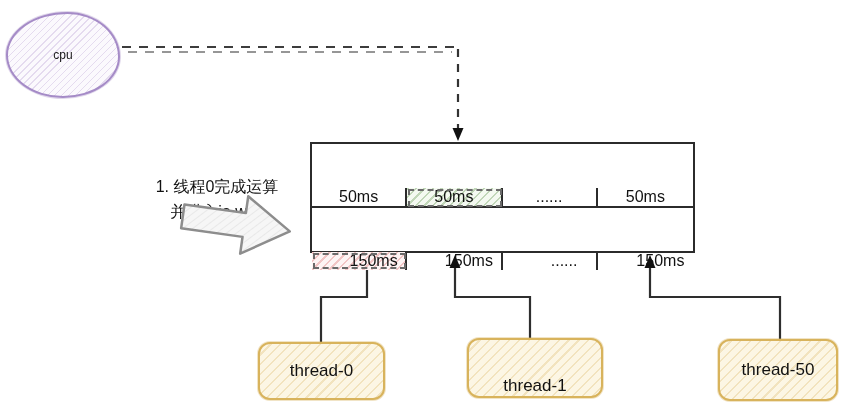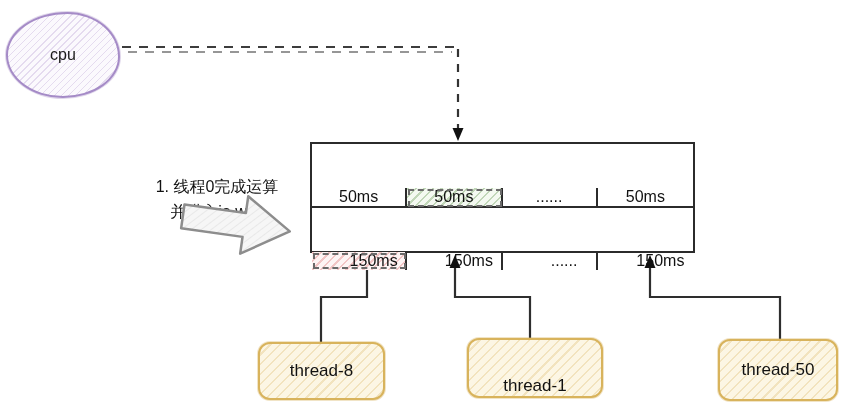--- a/index.html
+++ b/index.html
@@ -21,21 +21,21 @@
     left:6px; top:12px;
     width:110px; height:82px;
     border:2px solid #a58bc7;
     border-radius:54% 46% 50% 50% / 50% 52% 48% 50%;
     background:
       repeating-linear-gradient(135deg, rgba(150,112,190,0.22) 0px, rgba(150,112,190,0.22) 1px, transparent 1px, transparent 5px),
       #fbf9fd;
     box-shadow:0 0 0 1px rgba(165,139,199,0.35);
     display:flex; align-items:center; justify-content:center;
   }
-  .cpu span{font-size:16px; color:#1a1a1a;}
+  .cpu span{font-size:12px; color:#1a1a1a;}
   
   .anno{
     position:absolute;
     text-align:center;
     line-height:25px;
     white-space:nowrap;
   }
   .anno-top{ left:140px; top:3px; width:330px; font-size:17px; }
   .anno-left{ left:132px; top:174px; width:170px; font-size:16px; }
   
@@ -165,21 +165,21 @@
     <div class="cell cell-green">50ms</div>
     <div class="cell">......</div>
     <div class="cell last-col">50ms</div>
     <div class="cell cell-pink last-row">150ms</div>
     <div class="cell last-row">150ms</div>
     <div class="cell last-row">......</div>
     <div class="cell last-col last-row">150ms</div>
   </div>
 
   <div class="thread-box thread-0">
-    <span>thread-8</span>
+    <span>thread-0</span>
   </div>
   <div class="thread-box thread-1">
     <span>thread-1</span>
   </div>
   <div class="thread-box thread-50">
     <span>thread-50</span>
   </div>
 
 </div>
 

